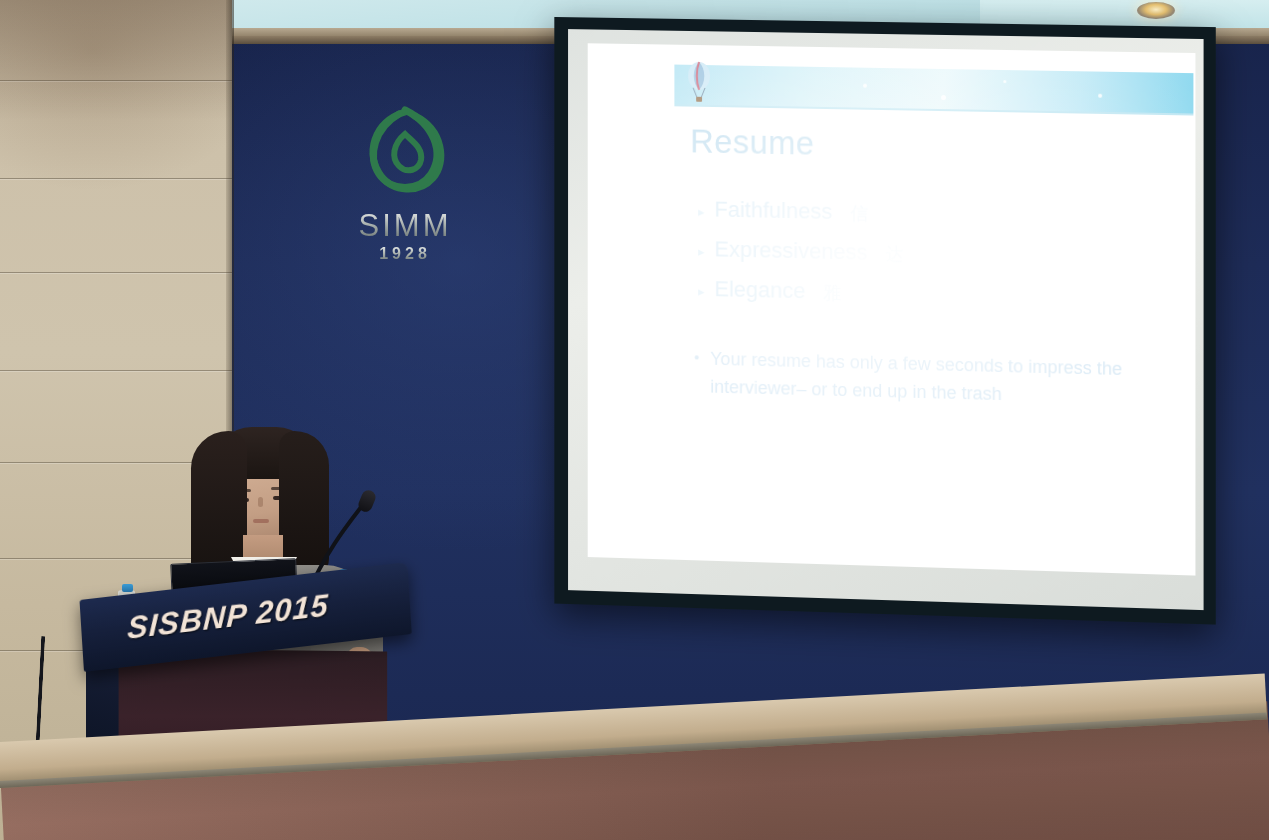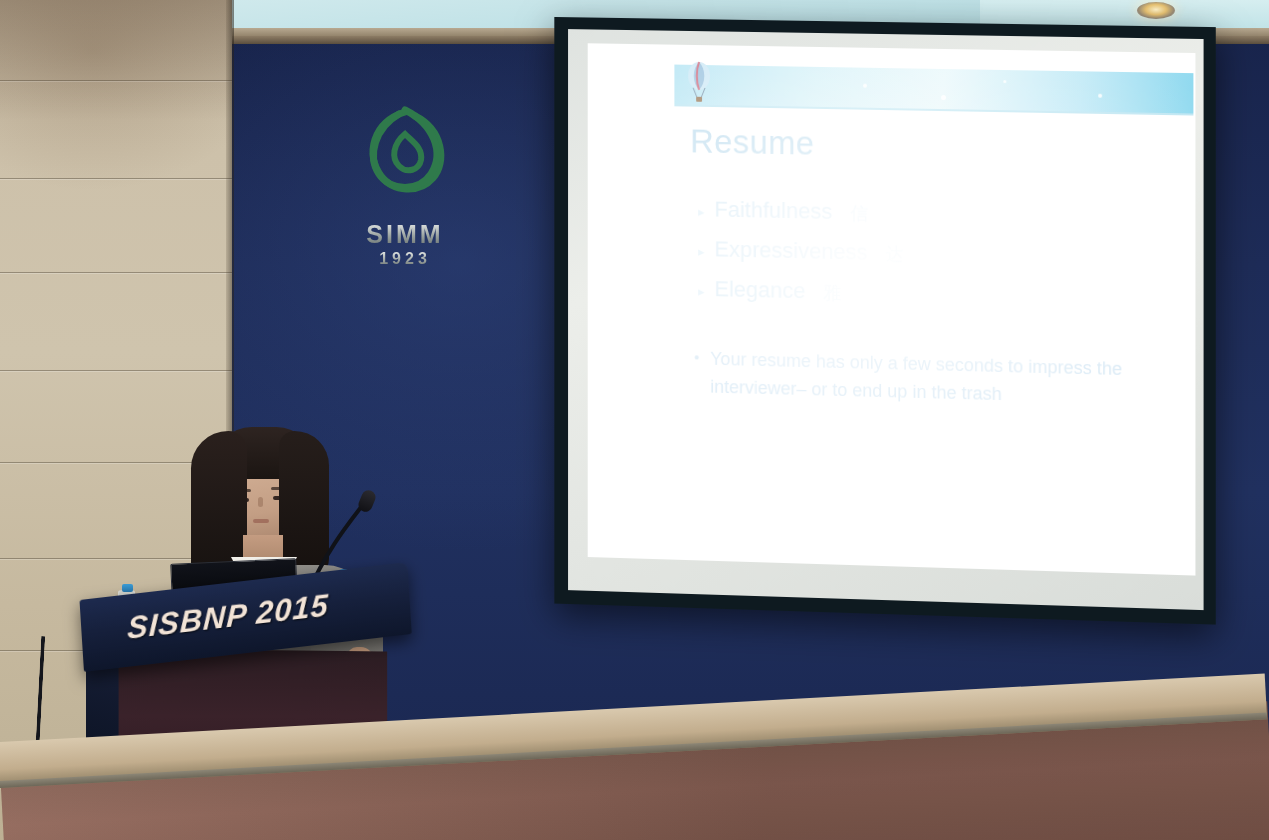--- a/index.html
+++ b/index.html
@@ -118,24 +118,24 @@
     background:rgba(90,90,100,.35);
   }
 
   
   .simm {
     position:absolute; left:340px; top:100px; width:130px; height:160px;
     text-align:center;
   }
   .simm-mark { position:relative; width:104px; height:104px; margin:0 auto; }
   .simm-text {
-    font-weight:bold; letter-spacing:3px; font-size:25px;
+    font-weight:normal; letter-spacing:3px; font-size:31px;
     background:linear-gradient(180deg,#f2f4f3,#9aa3a0 55%,#5f6866);
     -webkit-background-clip:text; background-clip:text; color:transparent;
-    margin-top:16px;
+    margin-top:4px;
   }
   .simm-year {
     font-weight:bold; letter-spacing:4px; font-size:16px;
     background:linear-gradient(180deg,#eef1f0,#98a09d 60%,#626a68);
     -webkit-background-clip:text; background-clip:text; color:transparent;
     margin-top:1px;
   }
 
   
   .screen-frame {
@@ -363,21 +363,21 @@
     <div class="simm-mark">
       <svg viewBox="0 0 104 104" width="104" height="104" aria-hidden="true">
         <g fill="none" stroke="#2f7a4b" stroke-width="7" stroke-linecap="round">
           <path d="M52 12 C20 22, 12 54, 28 76 C40 92, 66 94, 80 78 C94 62, 90 30, 62 16"></path>
           <path d="M52 10 C80 24, 92 52, 78 74 C66 92, 38 92, 26 74 C14 56, 22 28, 46 14"></path>
         </g>
         <path d="M52 34 C40 44, 38 58, 46 66 C54 74, 66 70, 68 60 C70 48, 60 42, 52 34 Z" fill="none" stroke="#2f7a4b" stroke-width="6" stroke-linecap="round"></path>
       </svg>
     </div>
     <div class="simm-text">SIMM</div>
-    <div class="simm-year">1923</div>
+    <div class="simm-year">1928</div>
   </div>
 
   <div class="screen-frame">
     <div class="screen-surface">
       <div class="slide">
 
         <div class="slide-banner">
           <svg class="balloon" viewBox="0 0 26 44" aria-hidden="true">
             <ellipse cx="13" cy="15" rx="11" ry="14" fill="#cfe9f6"></ellipse>
             <path d="M13 1 C6 8, 6 22, 13 29 C20 22, 20 8, 13 1 Z" fill="#8fb8d8" opacity=".75"></path>

